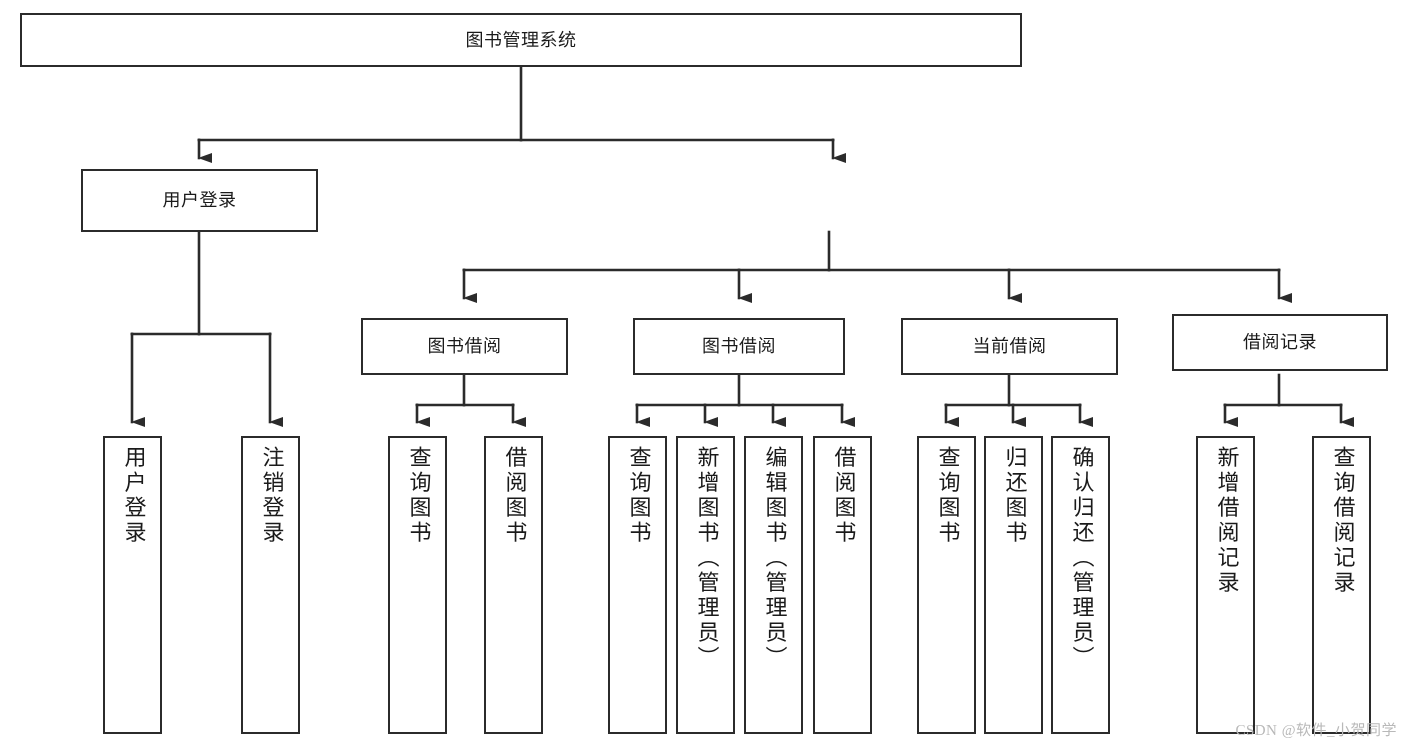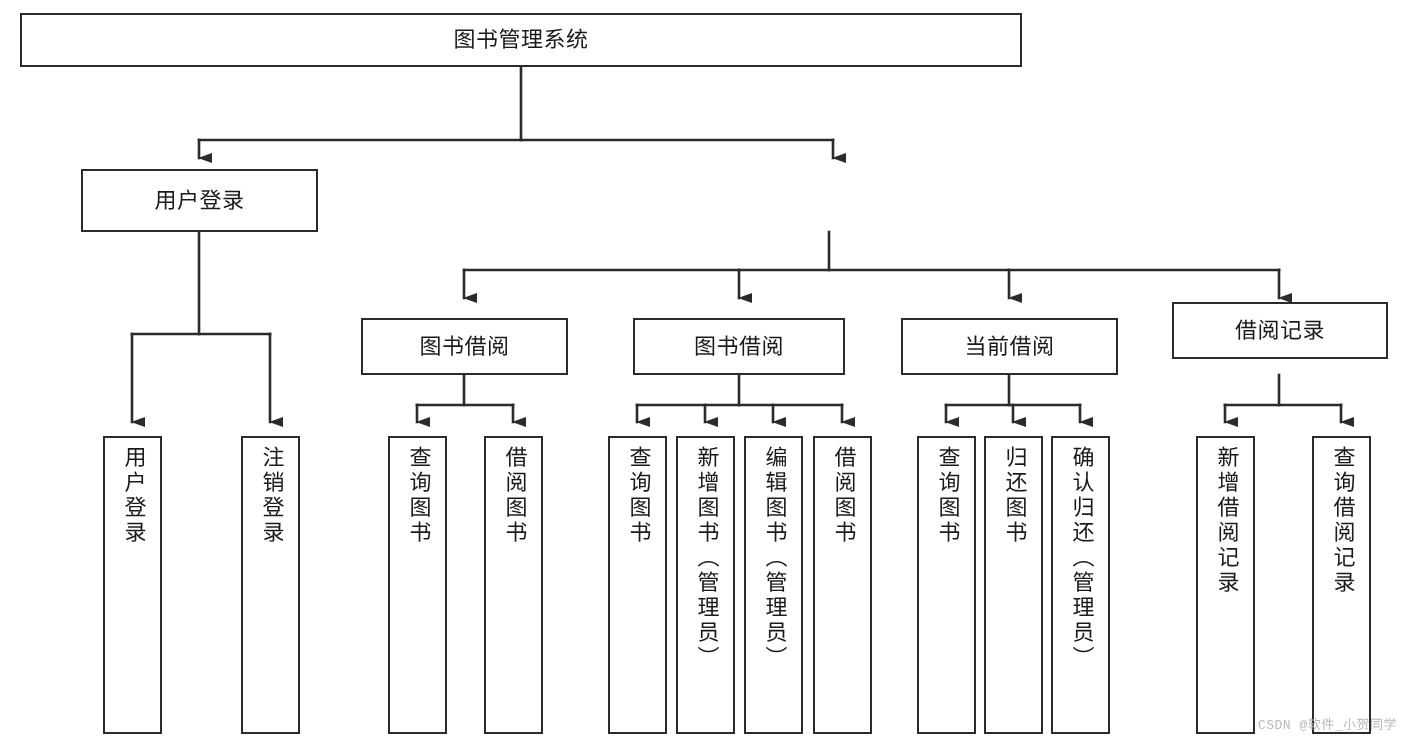--- a/index.html
+++ b/index.html
@@ -29,21 +29,21 @@
     position: absolute;
     box-sizing: border-box;
     background: #ffffff;
     border: 2px solid #2b2b2b;
     display: flex;
     align-items: center;
     justify-content: center;
     color: #1a1a1a;
   }
   .node-label {
-    font-size: 22px;
+    font-size: 18px;
     line-height: 1.15;
     letter-spacing: 0.5px;
     white-space: nowrap;
     text-align: center;
     color: #1a1a1a;
   }
   .node-box.leaf {
     align-items: flex-start;
     justify-content: center;
     padding-top: 8px;
@@ -53,26 +53,26 @@
     text-orientation: upright;
     font-size: 22px;
     line-height: 1.28;
     letter-spacing: 3px;
     white-space: normal;
     max-height: 280px;
   }
   #watermark {
     position: absolute;
     right: 8px;
-    bottom: 14px;
-    font-size: 13px;
+    bottom: 8px;
+    font-size: 15px;
     color: #b9b9b9;
     letter-spacing: 0.5px;
     white-space: nowrap;
-    font-family: Liberation Mono, monospace;
+    font-family: Liberation Serif, serif;
   }
 </style>
 </head>
 <body>
 
 <div id="canvas">
 
   <svg id="diagram-svg" viewBox="0 0 1405 747" xmlns="http://www.w3.org/2000/svg">
     <defs>
       <marker id="arrow" viewBox="0 0 12 14" refX="6" refY="13" markerWidth="12" markerHeight="14" orient="auto-start-reverse" markerUnits="userSpaceOnUse">
@@ -133,21 +133,21 @@
 
   <div class="node-box" style="left:361px; top:318px; width:207px; height:57px;">
     <span class="node-label">图书借阅</span>
   </div>
   <div class="node-box" style="left:633px; top:318px; width:212px; height:57px;">
     <span class="node-label">图书借阅</span>
   </div>
   <div class="node-box" style="left:901px; top:318px; width:217px; height:57px;">
     <span class="node-label">当前借阅</span>
   </div>
-  <div class="node-box" style="left:1172px; top:302px; width:216px; height:57px;">
+  <div class="node-box" style="left:1172px; top:314px; width:216px; height:57px;">
     <span class="node-label">借阅记录</span>
   </div>
 
   <div class="node-box leaf" style="left:103px; top:436px; width:59px; height:298px;">
     <span class="node-label">用户登录</span>
   </div>
   <div class="node-box leaf" style="left:241px; top:436px; width:59px; height:298px;">
     <span class="node-label">注销登录</span>
   </div>
 

